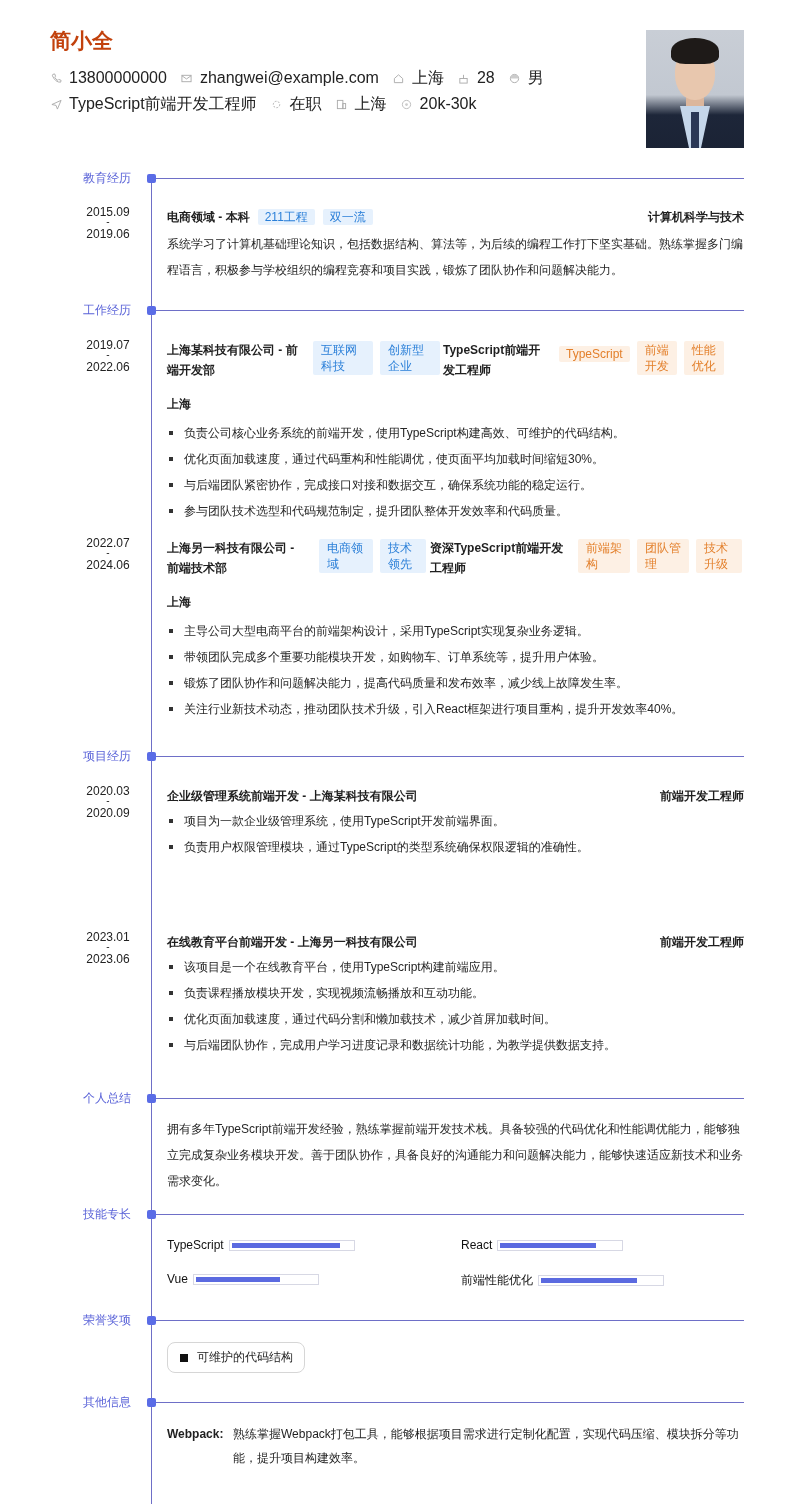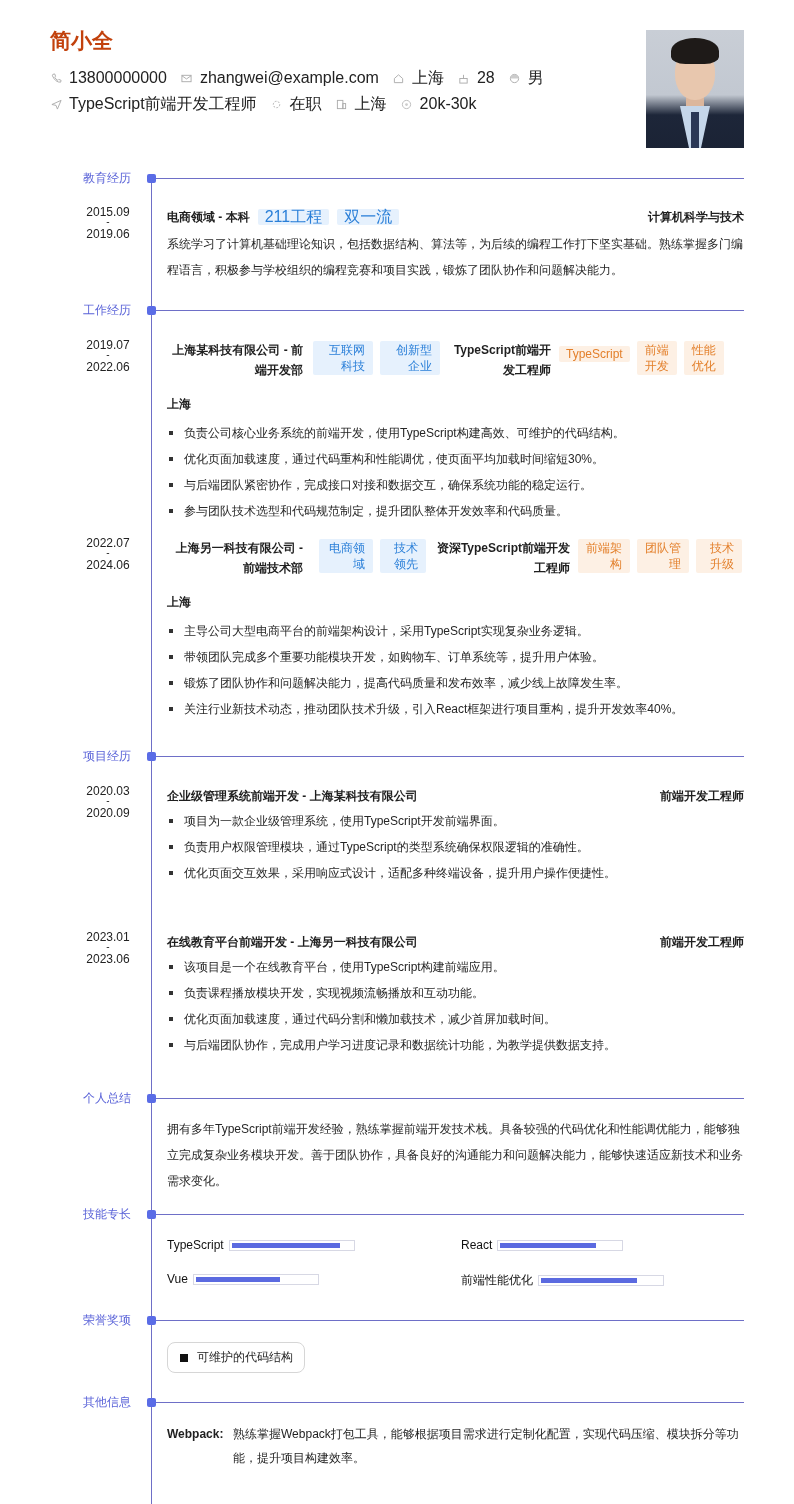--- a/index.html
+++ b/index.html
@@ -27,25 +27,25 @@
   .section-dot { position: absolute; left: 147px; top: 2px; width: 9px; height: 9px; background: #5a6ce6; border-radius: 2px; }
   .section-rule { position: absolute; left: 156px; top: 6px; width: 588px; height: 1px; background: #6e6fc7; }
 
   .date { position: absolute; left: 70px; width: 76px; text-align: center; font-size: 12px; color: #222; line-height: 12px; }
   .date .d1, .date .d2 { display: block; height: 12px; }
   .date .sep { display: block; height: 10px; line-height: 8px; font-size: 10px; }
 
   .entry { position: absolute; left: 167px; width: 577px; }
   .row-title { display: flex; justify-content: space-between; align-items: center; font-size: 12px; font-weight: bold; line-height: 20px; }
   .row-title .left { display: flex; align-items: center; }
-  .tag { display: inline-block; font-size: 16px; font-weight: normal; padding: 0 7px; margin-left: 8px; line-height: 16px; border-radius: 2px; }
+  .tag { display: inline-block; font-size: 12px; font-weight: normal; padding: 0 7px; margin-left: 8px; line-height: 16px; border-radius: 2px; }
   .tag.blue { background: #e6f1fd; color: #2a7fd8; }
   .desc { font-size: 12px; line-height: 26px; color: #262626; margin-top: 6px; }
 
-  .job-head { display: flex; align-items: flex-start; font-size: 12px; line-height: 20px; text-align: right; }
+  .job-head { display: flex; align-items: flex-start; font-size: 12px; line-height: 20px; }
   .job-company { width: 136px; font-weight: bold; }
   .job-tags-blue { display: flex; }
   .tag2 { font-size: 12px; line-height: 16px; padding: 1px 8px; margin-right: 7px; width: 60px; border-radius: 2px; margin-top: 1px; }
   .tag2.blue { background: #e6f1fd; color: #2a7fd8; }
   .tag2.orange { background: #fdf0e4; color: #e37f2a; width: 48px; }
   .tag2.wide { width: auto; padding: 0 7px; line-height: 16px; margin-top: 6px; }
   .job-title { width: 108px; font-weight: bold; margin-right: 8px; }
   .job-loc { font-weight: bold; font-size: 12px; margin-top: 14px; line-height: 20px; }
 
   ul.bullets { list-style: none; margin-top: 6px; }
@@ -253,21 +253,20 @@
   <span class="d2">2020.09</span>
 </div>
 <div class="entry" style="top:786px;">
   <div class="row-title">
     <span>企业级管理系统前端开发 - 上海某科技有限公司</span>
     <span>前端开发工程师</span>
   </div>
   <ul class="bullets" style="margin-top:2px;">
     <li>项目为一款企业级管理系统，使用TypeScript开发前端界面。</li>
     <li>负责用户权限管理模块，通过TypeScript的类型系统确保权限逻辑的准确性。</li>
-    <li>优化页面交互效果，采用响应式设计，适配多种终端设备，提升用户操作便捷性。</li>
   </ul>
 </div>
 
 <div class="date" style="top:931px;">
   <span class="d1">2023.01</span>
   <span class="sep">-</span>
   <span class="d2">2023.06</span>
 </div>
 <div class="entry" style="top:932px;">
   <div class="row-title">

